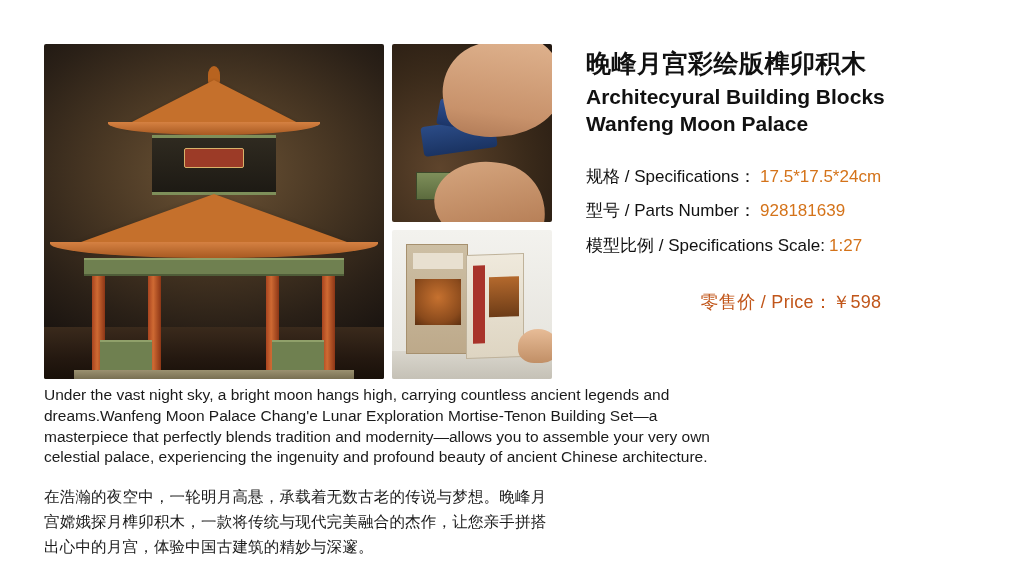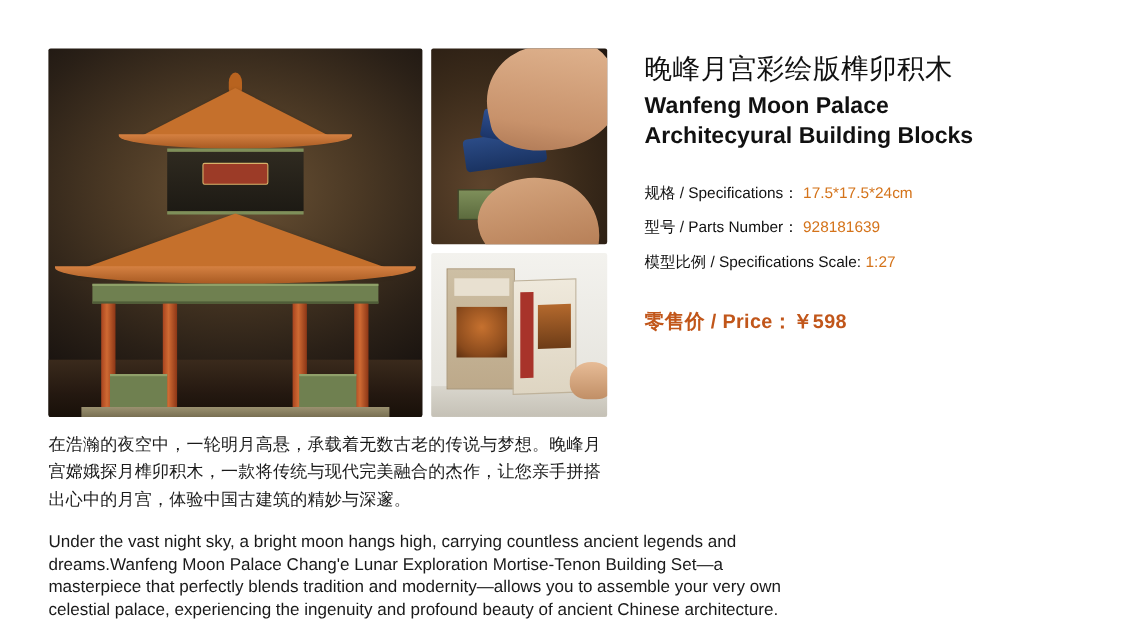--- a/index.html
+++ b/index.html
@@ -250,50 +250,51 @@
 
   
   #right-column {
     position: absolute;
     left: 586px;
     top: 48px;
     width: 410px;
   }
   #title-cn {
     font-size: 25px;
-    font-weight: normal;
+    font-weight: bold;
     color: #111111;
     letter-spacing: 0.5px;
     line-height: 1.2;
   }
   #title-en {
     margin-top: 6px;
     font-size: 21px;
     font-weight: bold;
     color: #111111;
     line-height: 1.28;
   }
   #spec-list {
     margin-top: 30px;
   }
   .spec-row {
-    font-size: 14px;
+    font-size: 17px;
     color: #111111;
     line-height: 1.1;
     margin-bottom: 16px;
     white-space: nowrap;
   }
   .spec-label { color: #111111; }
   .spec-value { color: #d4731a; margin-left: 4px; }
   #price-row {
     margin-top: 34px;
     font-size: 18px;
-    font-weight: bold;
+    font-weight: normal;
     color: #c1561a;
     letter-spacing: 0.3px;
+    text-align: center;
   }
 </style>
 </head>
 <body>
 
 <div id="left-column">
 
   <div id="image-grid">
 
     <div id="hero-photo">
@@ -331,31 +332,31 @@
       </div>
       <div class="sleeve">
         <div class="redband"></div>
         <div class="pic"></div>
       </div>
       <div class="thumb"></div>
     </div>
 
   </div>
 
+  <p id="desc-en">Under the vast night sky, a bright moon hangs high, carrying countless ancient legends and dreams.Wanfeng Moon Palace Chang'e Lunar Exploration Mortise-Tenon Building Set—a masterpiece that perfectly blends tradition and modernity—allows you to assemble your very own celestial palace, experiencing the ingenuity and profound beauty of ancient Chinese architecture.</p>
   <p id="desc-cn">在浩瀚的夜空中，一轮明月高悬，承载着无数古老的传说与梦想。晚峰月宫嫦娥探月榫卯积木，一款将传统与现代完美融合的杰作，让您亲手拼搭出心中的月宫，体验中国古建筑的精妙与深邃。</p>
-  <p id="desc-en">Under the vast night sky, a bright moon hangs high, carrying countless ancient legends and dreams.Wanfeng Moon Palace Chang'e Lunar Exploration Mortise-Tenon Building Set—a masterpiece that perfectly blends tradition and modernity—allows you to assemble your very own celestial palace, experiencing the ingenuity and profound beauty of ancient Chinese architecture.</p>
 
 </div>
 
 <div id="right-column">
 
   <div id="title-cn">晚峰月宫彩绘版榫卯积木</div>
   <div id="title-en">
+    <div>Architecyural Building Blocks</div>
     <div>Wanfeng Moon Palace</div>
-    <div>Architecyural Building Blocks</div>
   </div>
 
   <div id="spec-list">
     <div class="spec-row">
       <span class="spec-label">规格 / Specifications：</span><span class="spec-value">17.5*17.5*24cm</span>
     </div>
     <div class="spec-row">
       <span class="spec-label">型号 / Parts Number：</span><span class="spec-value">928181639</span>
     </div>
     <div class="spec-row">

